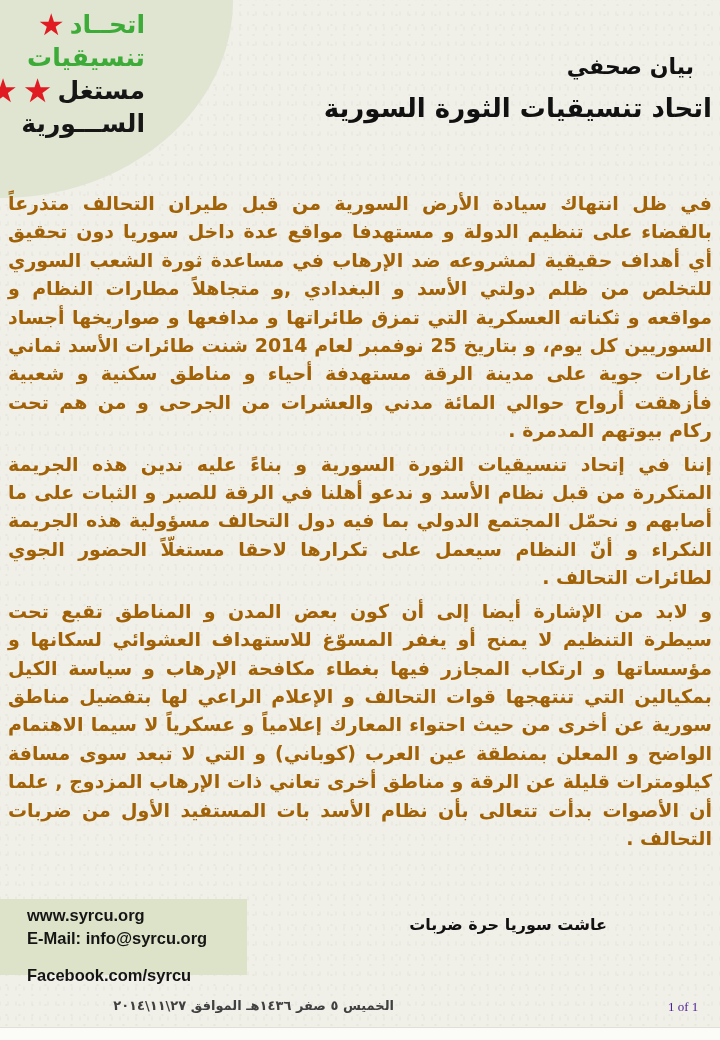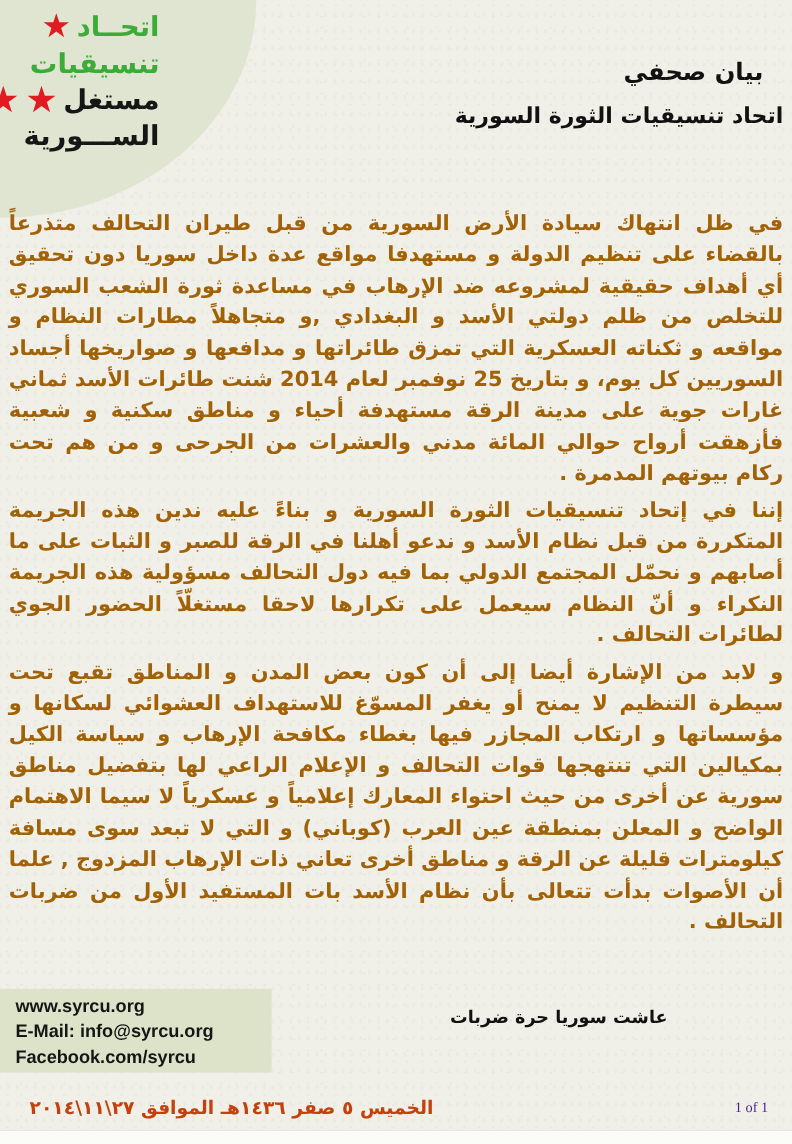--- a/index.html
+++ b/index.html
@@ -65,21 +65,21 @@
   
   .header {
     position: absolute;
     top: 54px; right: 8px;
     direction: rtl;
     text-align: right;
     color: #111;
     font-weight: bold;
   }
   .header-sub   { font-size: 22px; margin-left: 0; margin-right: 18px; margin-bottom: 14px; }
-  .header-title { font-size: 20px; }
+  .header-title { font-size: 26px; }
 
   
   .body-text {
     position: absolute;
     top: 189px; right: 8px; left: 8px;
     direction: rtl;
     text-align: justify;
     font-size: 19px;
     font-weight: bold;
     color: #a16207;
@@ -87,28 +87,28 @@
   }
   .body-text p { margin: 0 0 5px 0; }
 
   
   .contact-box {
     position: absolute;
     left: 0; top: 899px;
     width: 247px; height: 76px;
     background: #dde3c9;
     box-sizing: border-box;
-    padding: 5px 0 0 14px;
+    padding: 5px 0 0 27px;
     font-family: "Liberation Sans", sans-serif;
     font-weight: bold;
     font-size: 16.5px;
     color: #151515;
   }
   .contact-box > div { line-height: 23px; }
-  .contact-box > div:last-child { margin-top: 0; }
+  .contact-box > div:last-child { margin-top: 14px; }
 
   .slogan {
     position: absolute;
     right: 12px; top: 912px;
     width: 400px;
     direction: rtl;
     text-align: center;
     font-weight: bold;
     font-size: 16px;
     line-height: 25px;
@@ -116,22 +116,22 @@
   }
 
   .date-line {
     position: absolute;
     left: 14px; top: 998px;
     width: 380px;
     direction: rtl;
     text-align: right;
     white-space: nowrap;
     font-weight: bold;
-    font-size: 17px;
-    color: #c2410c;
+    font-size: 13px;
+    color: #404040;
   }
 
   .page-number {
     position: absolute;
     left: 668px; top: 999px;
     font-family: "Liberation Serif", serif;
     font-size: 13px;
     color: #4c1d95;
   }
 

